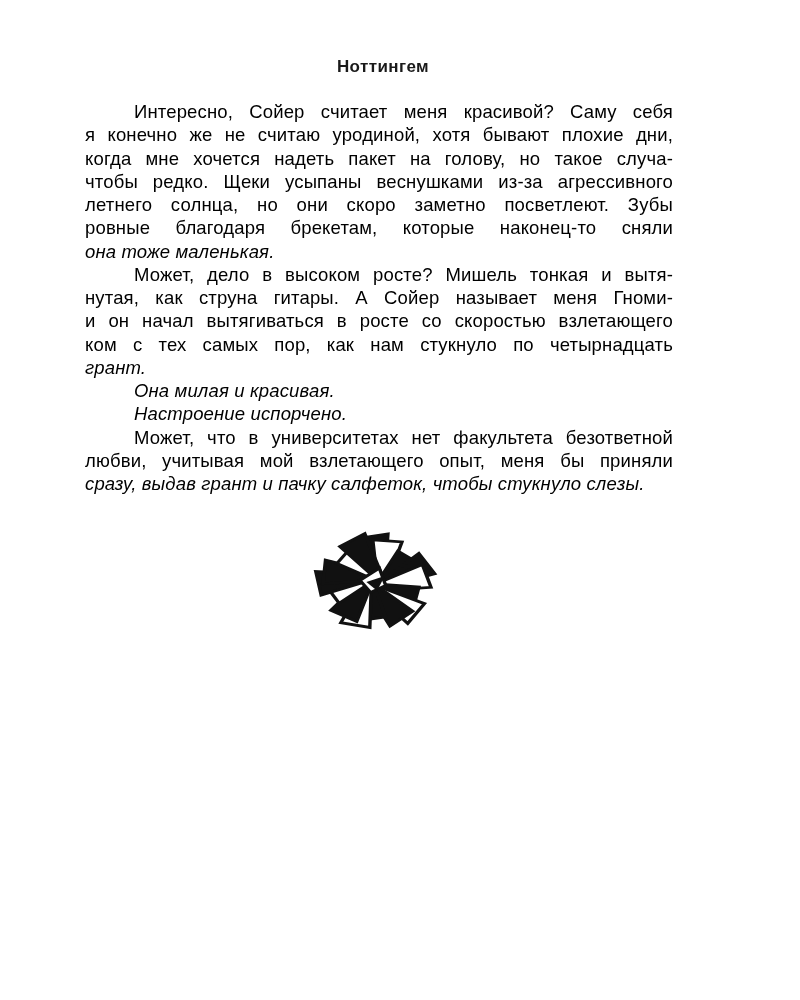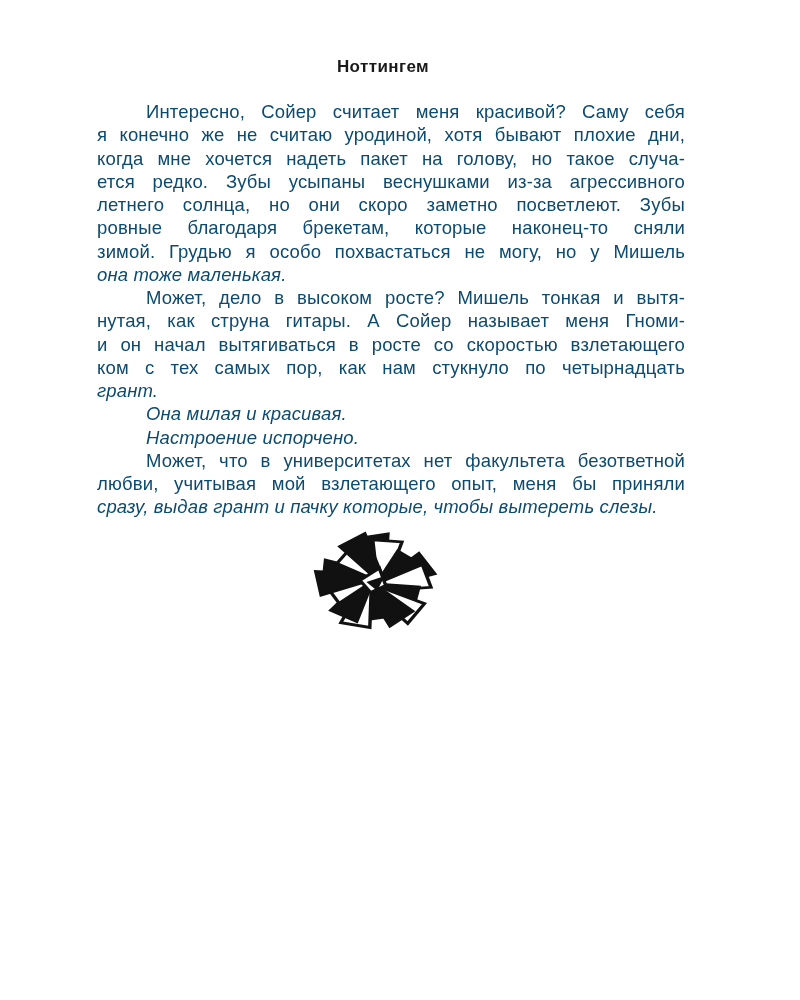--- a/index.html
+++ b/index.html
@@ -20,22 +20,21 @@
     letter-spacing: 0.4px;
     text-align: center;
     color: #1a1a1a;
   }
   .text-block {
     position: absolute;
     top: 100px; left: 85px; width: 588px;
     font-size: 18.5px;
     line-height: 23.25px;
     letter-spacing: 0.15px;
-    color: #0c4a6e;
-    margin-left: 12px;
+    color: #000000;
   }
   .text-line {
     height: 23.25px;
     text-align: justify;
     text-align-last: justify;
     white-space: nowrap;
   }
   .text-line.last {
     text-align: left;
     text-align-last: left;
@@ -52,35 +51,34 @@
 </style>
 </head>
 <body>
 
 <h1 class="chapter-title">Ноттингем</h1>
 
 <div class="text-block" id="text-block">
     <div class="text-line indent">Интересно, Сойер считает меня красивой? Саму себя</div>
     <div class="text-line">я конечно же не считаю уродиной, хотя бывают плохие дни,</div>
     <div class="text-line">когда мне хочется надеть пакет на голову, но такое случа-</div>
-    <div class="text-line">ется редко. Зубы усыпаны веснушками из-за агрессивного</div>
+    <div class="text-line">чтобы редко. Щеки усыпаны веснушками из-за агрессивного</div>
     <div class="text-line">летнего солнца, но они скоро заметно посветлеют. Зубы</div>
     <div class="text-line">ровные благодаря брекетам, которые наконец-то сняли</div>
-    <div class="text-line">зимой. Грудью я особо похвастаться не могу, но у Мишель</div>
     <div class="text-line last">она тоже маленькая.</div>
     <div class="text-line indent">Может, дело в высоком росте? Мишель тонкая и вытя-</div>
     <div class="text-line">нутая, как струна гитары. А Сойер называет меня Гноми-</div>
     <div class="text-line">и он начал вытягиваться в росте со скоростью взлетающего</div>
     <div class="text-line">ком с тех самых пор, как нам стукнуло по четырнадцать</div>
     <div class="text-line last">грант.</div>
     <div class="text-line indent last italic">Она милая и красивая.</div>
     <div class="text-line indent last">Настроение испорчено.</div>
     <div class="text-line indent">Может, что в университетах нет факультета безответной</div>
     <div class="text-line">любви, учитывая мой взлетающего опыт, меня бы приняли</div>
-    <div class="text-line last">сразу, выдав грант и пачку которые, чтобы вытереть слезы.</div>
+    <div class="text-line last">сразу, выдав грант и пачку салфеток, чтобы стукнуло слезы.</div>
   </div>
 
 <div class="ornament">
   <svg viewBox="0 0 128 108" xmlns="http://www.w3.org/2000/svg">
     <defs>
       <path id="ra" d="M 2 -4 L -15 -50 L 12 -55 L 9 -5 Z"></path>
       <path id="rb" d="M 0 -5 L -20 -44 L 6 -52 L 10 -6 Z"></path>
       <path id="rc" d="M 1 -4 L -10 -40 L 14 -44 L 10 -4 Z"></path>
     </defs>
     <g transform="translate(64,56) scale(1.06,0.86)" stroke="#111111" stroke-width="3.2" stroke-linejoin="miter">

